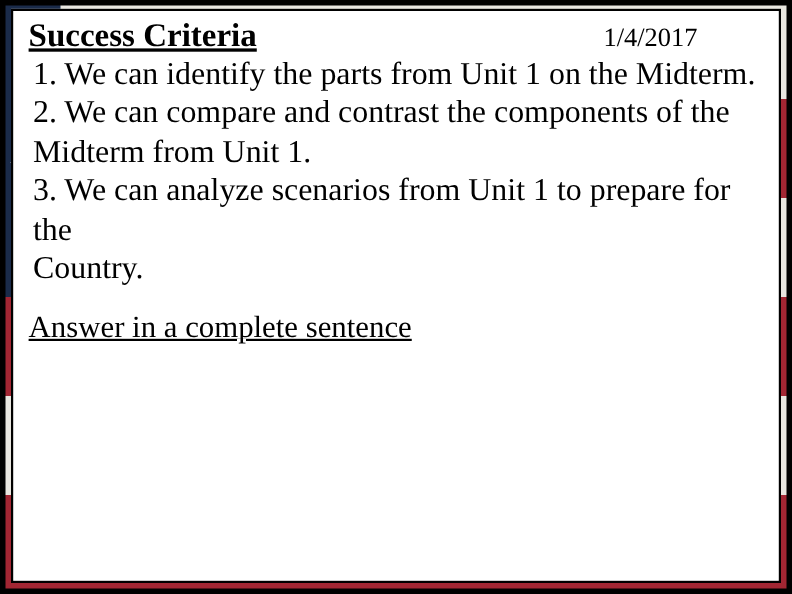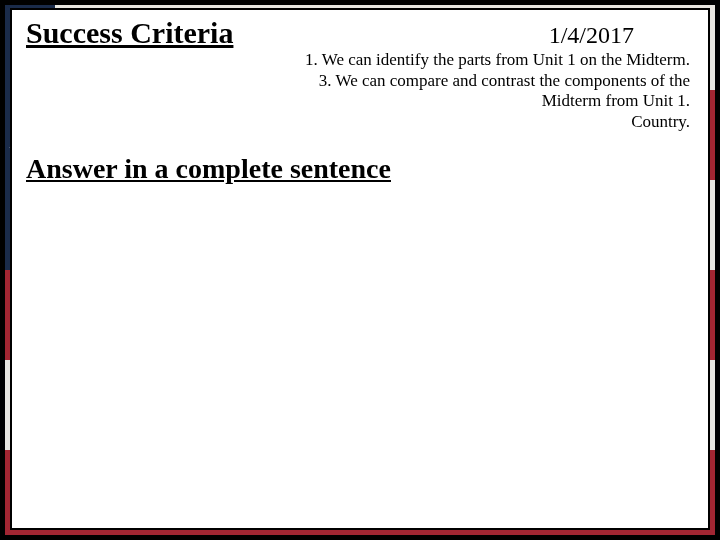--- a/index.html
+++ b/index.html
@@ -59,29 +59,29 @@
   }
   .sc-title {
     font-size: 30px;
     font-weight: bold;
     text-decoration: underline;
   }
   .sc-date {
     font-size: 24px;
   }
   .criteria {
-    text-align: right;
-    font-size: 17px;
+    text-align: left;
+    font-size: 29px;
     line-height: 1.22;
     padding: 0 4px;
   }
   .criteria .bold { font-weight: bold; }
   .answer-title {
     font-size: 28px;
-    font-weight: bold;
+    font-weight: normal;
     text-decoration: underline;
     margin-top: 20px;
   }
   .answer-body {
     font-size: 25px;
     line-height: 1.18;
   }
 </style>
 </head>
 <body>
@@ -102,22 +102,23 @@
 
 <div class="card">
 
   <div class="head-row">
     <span class="sc-title">Success Criteria</span>
     <span class="sc-date">1/4/2017</span>
   </div>
 
   <div class="criteria">
     <div>1. We can identify the parts from Unit 1 on the Midterm.</div>
-    <div>3. We can compare and contrast the components of the</div>
+    <div>2. We can compare and contrast the components of the</div>
     <div>Midterm from Unit 1.</div>
+    <div>3. We can analyze scenarios from Unit 1 to prepare for the</div>
     <div>Country.</div>
   </div>
 
   <div class="answer-title">Answer in a complete sentence</div>
 
 </div>
 
 <div class="frame"></div>
 
 </body></html>

